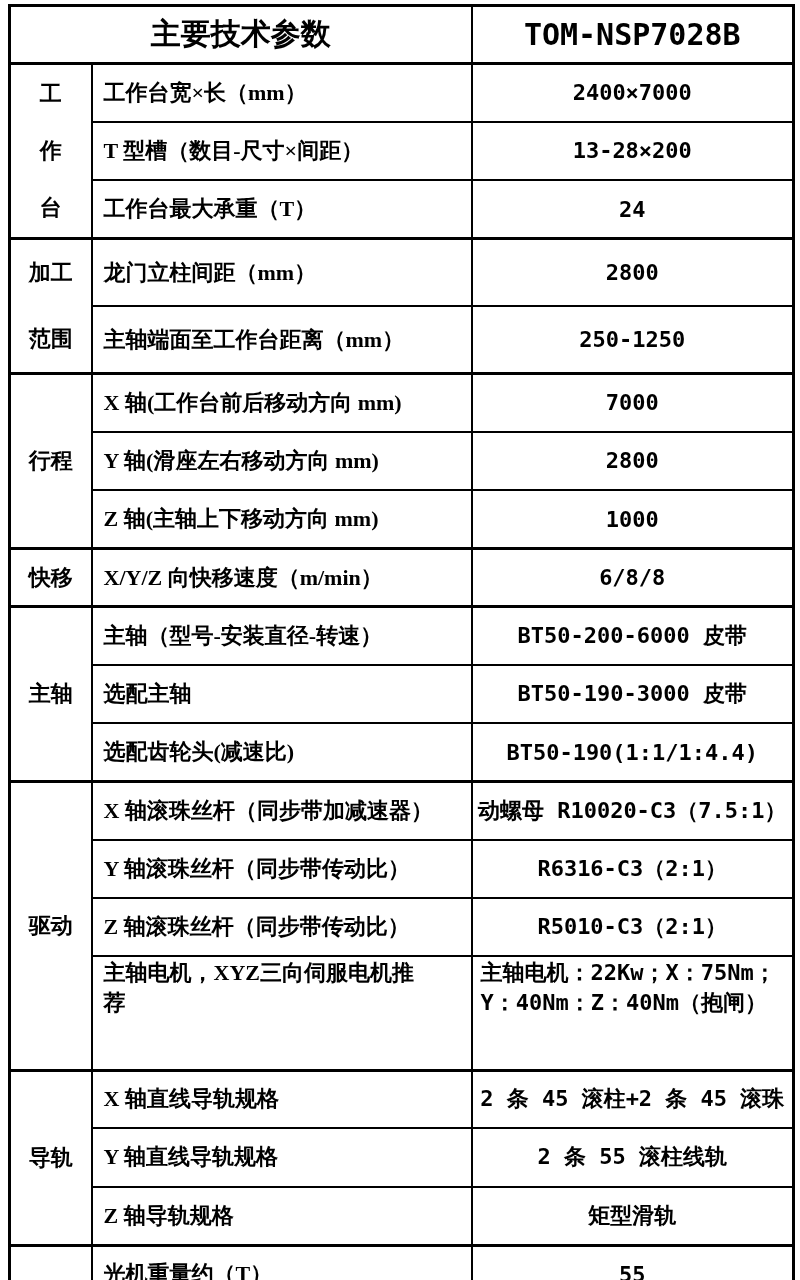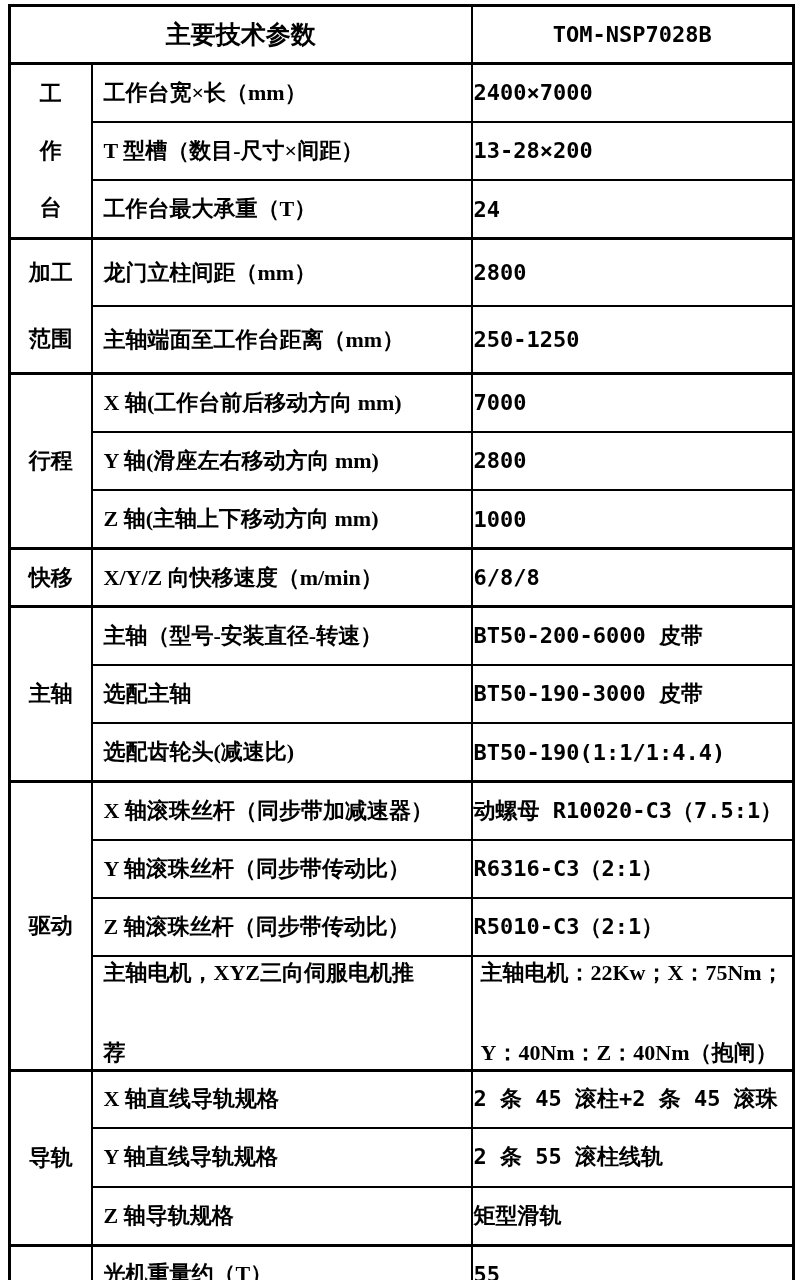--- a/index.html
+++ b/index.html
@@ -25,39 +25,39 @@
   td {
     border: 2px solid #000;
     font-size: 22px;
     vertical-align: middle;
     overflow: hidden;
     white-space: nowrap;
   }
   tr { height: 58px; }
   tr.dbl { height: 112px; }
   tr.sec td { border-top: 3px solid #000; }
-  td.hdr-title { text-align: center; font-size: 25px; }
-  td.hdr-model { text-align: center; font-size: 22px; }
+  td.hdr-title { text-align: center; font-size: 30px; }
+  td.hdr-model { text-align: center; font-size: 30px; }
   td.param { text-align: left; padding-left: 11px; font-family: Liberation Serif, serif; }
-  td.value { }
+  td.value { text-align: center; }
   td.group { text-align: center; padding: 0; }
   .gcol {
     display: flex;
     flex-direction: column;
     justify-content: space-around;
     align-items: center;
     width: 100%;
   }
   .g58  { height: 40px; }
   .g116 { height: 132px; text-align: center; }
   .g174 { height: 172px; }
   .g286 { height: 220px; }
-  .lines { display: flex; flex-direction: column; justify-content: space-between; height: 110px; }
+  .lines { display: flex; flex-direction: column; justify-content: flex-start; height: 110px; }
   .lines > div { display: flex; align-items: center; }
-  td.value-left { text-align: left; padding-left: 8px; font-family: Liberation Serif, serif; }
+  td.value-left { text-align: left; padding-left: 8px; }
 </style>
 </head>
 <body>
 
 <table class="spec">
   <colgroup>
     <col class="c-group">
       <col class="c-param">
       <col class="c-value">
   </colgroup>

